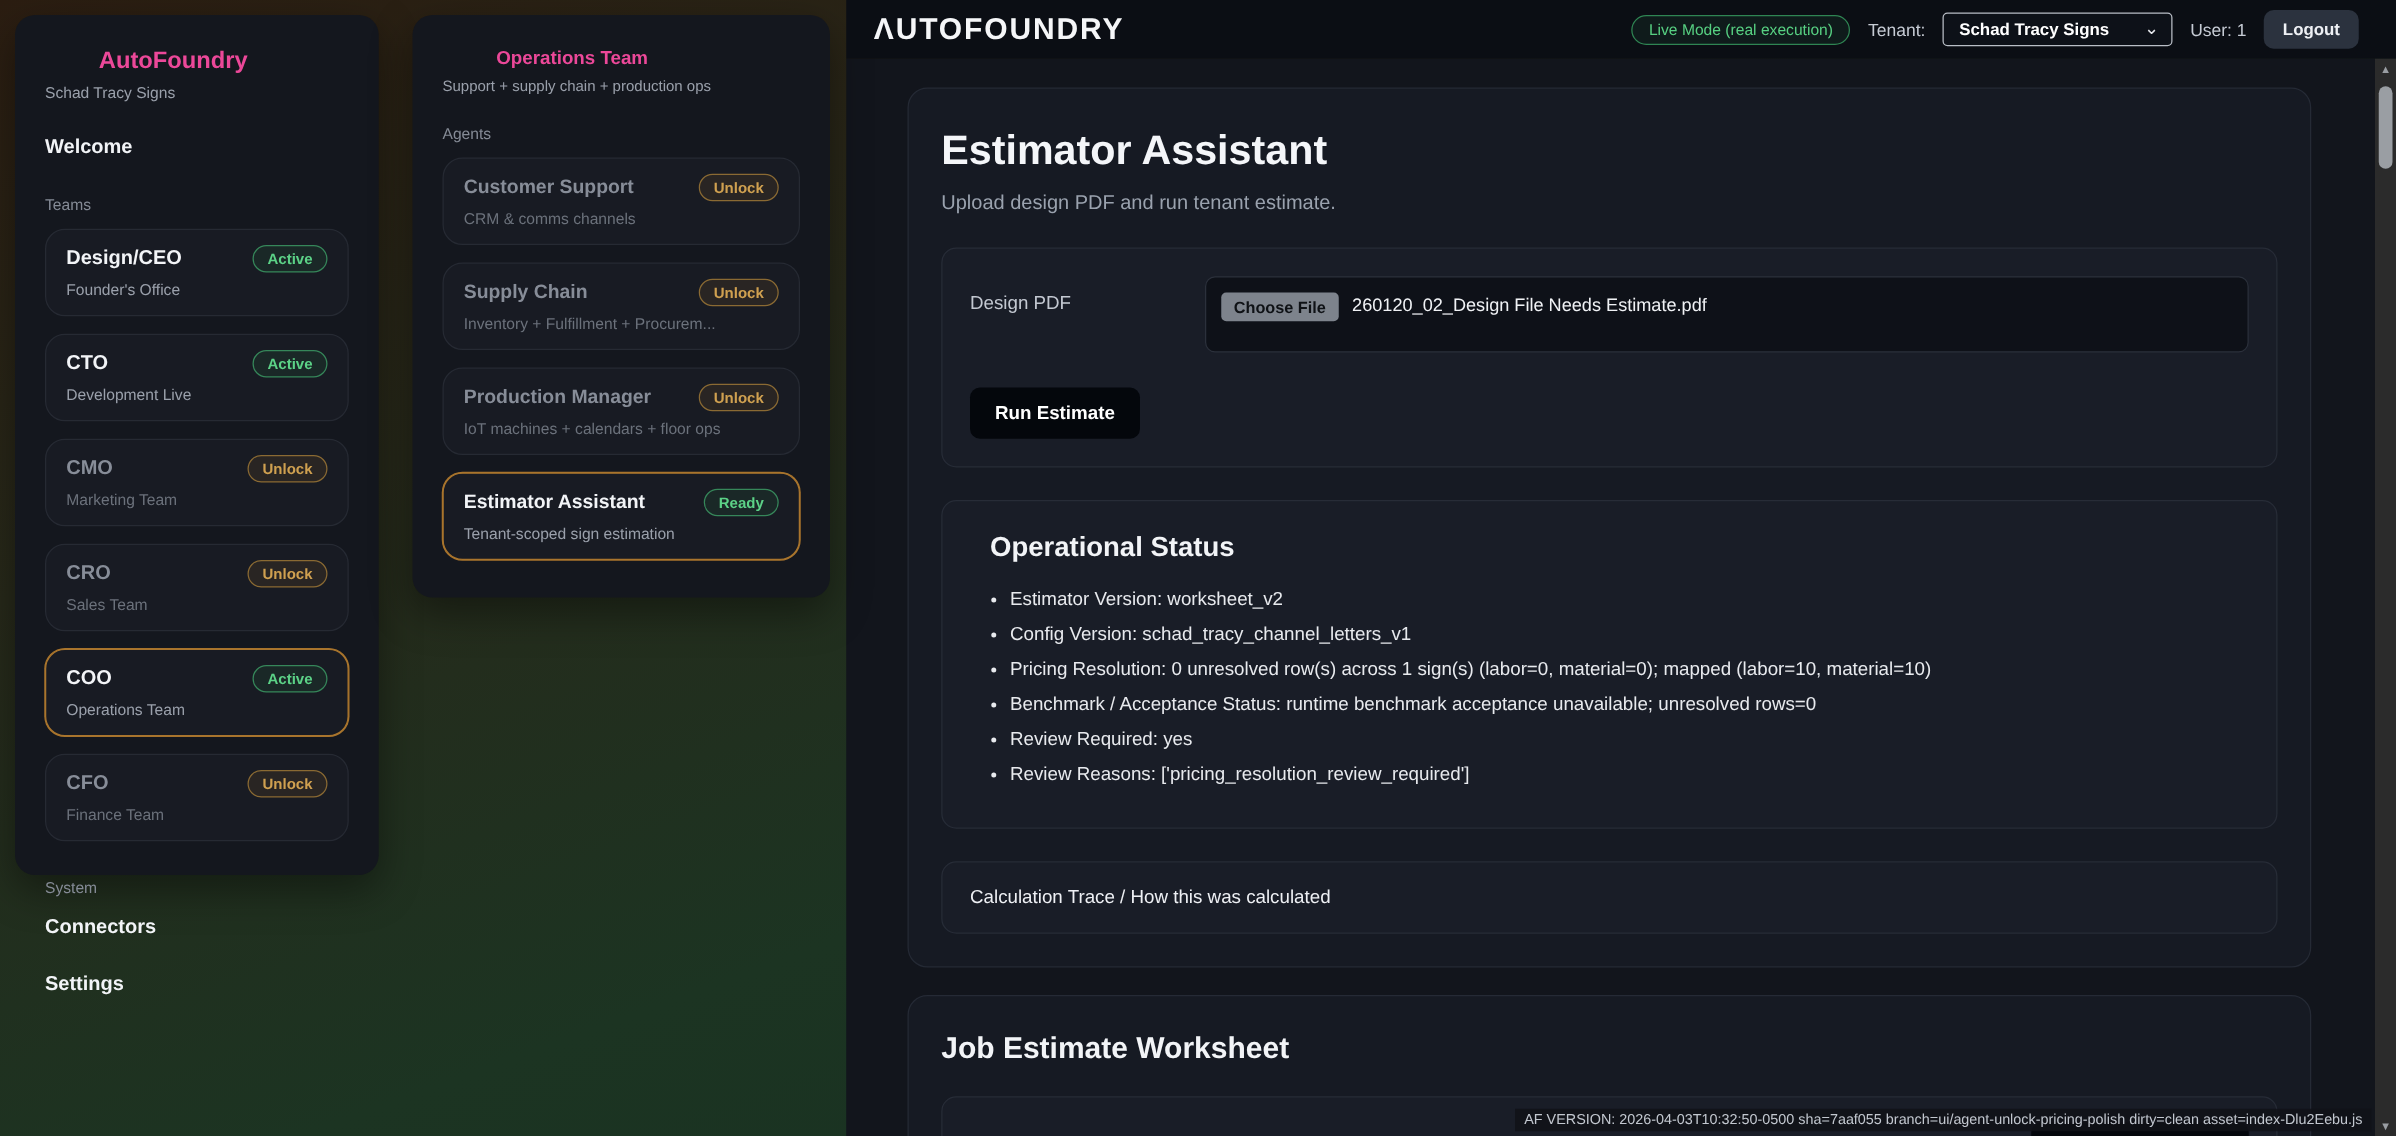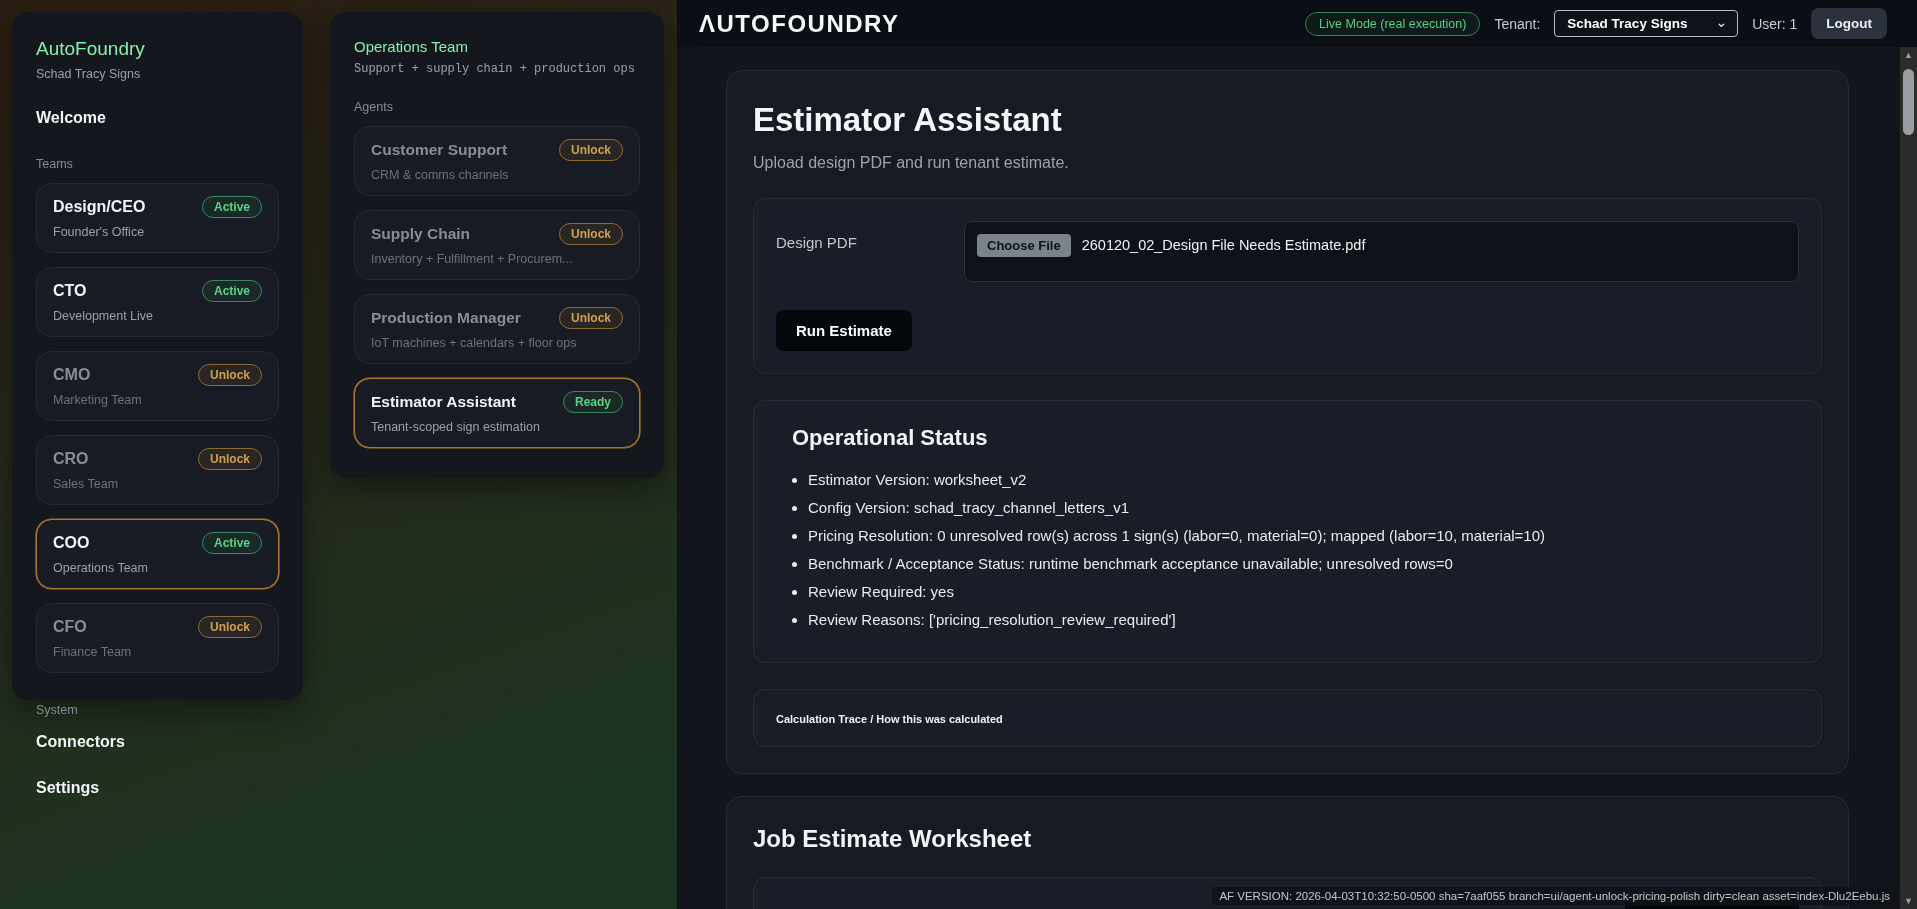--- a/index.html
+++ b/index.html
@@ -26,37 +26,37 @@
   .tenant-select .val { font-size:13.5px; font-weight:bold; color:#fff; white-space:nowrap; }
   .tenant-select .chev { font-size:14px; color:#e7e9ee; line-height:8px; margin-top:-4px; }
   .logout-btn { background:#2b323e; color:#eef0f4; font-weight:bold; font-size:13.5px;
     padding:8px 15px; border-radius:8px; border:none; cursor:pointer; }
 
   
   .panel { position:absolute; background:#14171e; border-radius:16px;
     box-shadow:0 12px 32px rgba(0,0,0,.4); padding:26px 24px; }
   .sidebar1 { left:12px; top:12px; width:291px; height:688px; }
   .sidebar2 { left:330px; top:12px; width:334px; }
-  .p-title { font-size:19px; font-weight:normal; color:#86efac; }
+  .p-title { font-size:19px; font-weight:bold; color:#ec4899;margin-left:43px; }
   .p-sub { font-size:12.5px; color:#9aa0ab; margin-top:7px; }
   .nav-link { font-size:16px; font-weight:bold; color:#f2f4f7; margin-top:28px; cursor:pointer; }
   .section-label { font-size:12.5px; color:#858b96; margin:30px 0 12px; }
   .card { background:#181b23; border:1px solid #262a33; border-radius:16px;
     padding:12px 16px 13px; margin-bottom:14px; cursor:pointer; }
   .card-top { display:flex; justify-content:space-between; align-items:center; gap:8px; }
   .card .name { font-size:16px; font-weight:bold; color:#f2f4f7; }
   .card .desc { font-size:12.5px; color:#9aa0ab; margin-top:7px; white-space:nowrap; overflow:hidden; }
   .card.locked .name { color:#878d98; }
   .card.locked .desc { color:#6b717b; }
   .card.selected { border-color:#a9752d; box-shadow:0 0 0 .6px #a9752d; }
   .badge { font-size:12px; font-weight:bold; border-radius:999px; padding:3px 11px; white-space:nowrap; }
   .badge.green { color:#5cd287; border:1px solid #36875a; background:rgba(40,120,70,.15); }
   .badge.amber { color:#cfa050; border:1px solid #8a6a33; background:rgba(130,95,40,.16); }
   .sidebar2 .p-title { font-size:15px; }
-  .sidebar2 .p-sub { font-size:12px;font-family:Liberation Mono, monospace; }
+  .sidebar2 .p-sub { font-size:12px; }
   .sidebar2 .card .name { font-size:15.5px; }
   .sidebar2 .section-label { margin-top:24px; }
 
   
   .content { position:absolute; left:726px; top:70px; width:1123px; }
   .bigcard { background:#161a23; border:1px solid #252a35; border-radius:16px;
     padding:24px 26px 26px; margin-bottom:22px; }
   h1.page-title { font-size:33px; margin:6px 0 0; color:#f4f6f9; }
   .page-sub { font-size:16px; color:#9aa2ae; margin-top:15px; }
   .inner-card { background:#191d27; border:1px solid #272c37; border-radius:12px;
@@ -68,21 +68,21 @@
   .choose-btn { background:#7d838c; color:#0f1216; font-size:13px; font-weight:bold;
     padding:4px 10px; border-radius:4px; border:none; cursor:pointer; white-space:nowrap; }
   .filename { font-size:14.5px; color:#f0f2f5; padding-top:3px; }
   .run-btn, .send-btn { background:#04070c; color:#fff; font-weight:bold; font-size:15px;
     padding:12px 20px; border-radius:8px; border:none; cursor:pointer; white-space:nowrap; }
   .run-btn { margin-top:28px; }
   h2.sec-title { font-size:22px; margin:2px 16px 20px; color:#f2f4f7; }
   ul.status-list { margin:12px; padding-left:20px; }
   ul.status-list li { font-size:15px; margin-bottom:11px; color:#e8eaee; }
   .trace-card { padding:19px 22px; cursor:pointer; }
-  .trace-title { font-size:11px; font-weight:bold; color:#eef0f4; }
+  .trace-title { font-size:15px; font-weight:normal; color:#eef0f4; }
   h2.ws-title { font-size:24px; margin:4px 0 24px; color:#f2f4f7; }
   .sign-card { background:#191d27; border:1px solid #272c37; border-radius:12px; padding:20px 22px; }
   .sign-head { display:flex; justify-content:space-between; align-items:center; }
   .sign-title { font-size:17px; font-weight:bold; }
   .send-btn { font-size:14.5px; }
 
   
   .version-overlay { position:absolute; right:20px; bottom:4px; z-index:20;
     background:rgba(16,18,24,.85); color:#c2c7cf; font-size:11.5px; padding:3px 7px;
     white-space:nowrap; }

